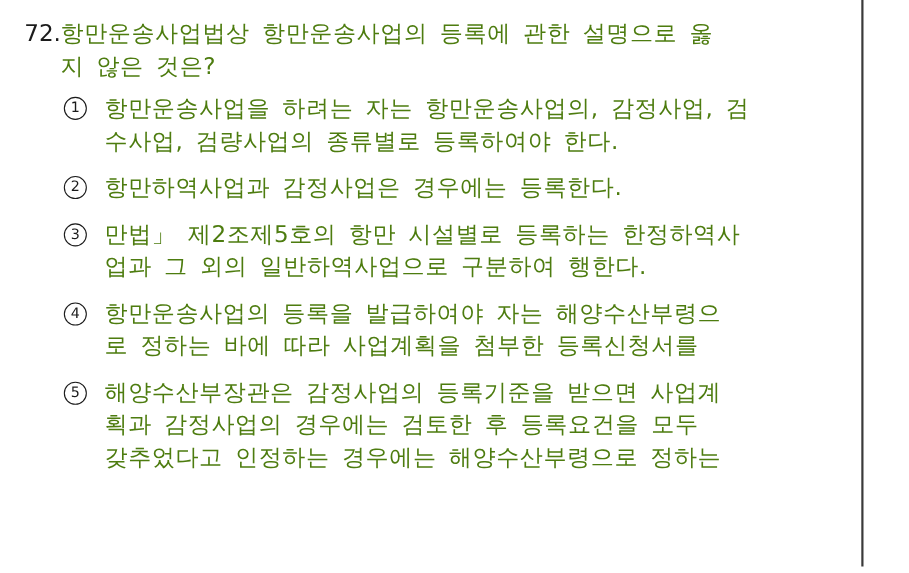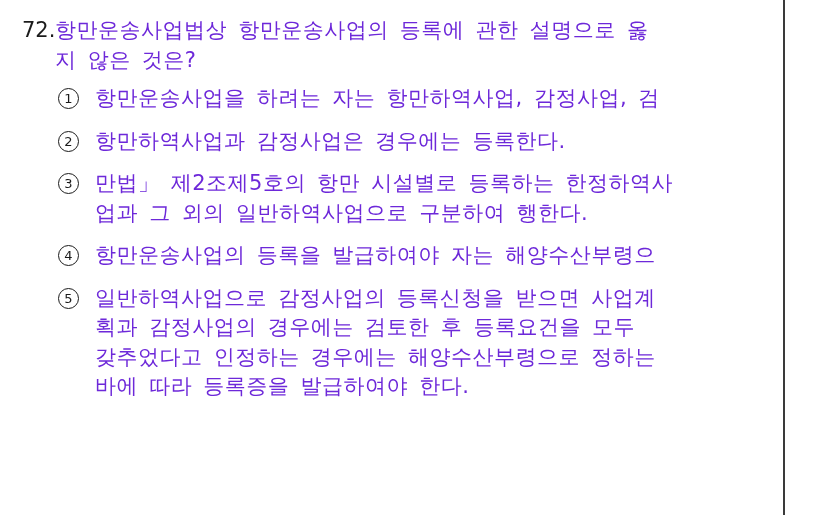--- a/index.html
+++ b/index.html
@@ -28,21 +28,21 @@
     top: 16px;
     left: 0;
     width: 780px;
   }
   .line {
     white-space: nowrap;
     font-size: 21px;
     line-height: 29.5px;
     letter-spacing: 0.5px;
     word-spacing: 4px;
-    color: #6d28d9;
+    color: #4d7c0f;
   }
   .question-head {
     position: relative;
     padding-left: 55px;
     margin-bottom: 9px;
   }
   .question-number {
     position: absolute;
     left: 22px;
     top: 0;
@@ -79,44 +79,45 @@
   <div class="content">
 
     <div class="question-head">
       <span class="question-number">72.</span>
       <div class="line">항만운송사업법상 항만운송사업의 등록에 관한 설명으로 옳</div>
       <div class="line">지 않은 것은?</div>
     </div>
 
     <div class="choice">
       <span class="choice-marker">1</span>
-      <div class="line">항만운송사업을 하려는 자는 항만하역사업, 감정사업, 검</div>
+      <div class="line">항만운송사업을 하려는 자는 항만운송사업의, 감정사업, 검</div>
+      <div class="line">수사업, 검량사업의 종류별로 등록하여야 한다.</div>
     </div>
 
     <div class="choice">
       <span class="choice-marker">2</span>
       <div class="line">항만하역사업과 감정사업은 경우에는 등록한다.</div>
     </div>
 
     <div class="choice">
       <span class="choice-marker">3</span>
       <div class="line">만법」 제2조제5호의 항만 시설별로 등록하는 한정하역사</div>
       <div class="line">업과 그 외의 일반하역사업으로 구분하여 행한다.</div>
     </div>
 
     <div class="choice">
       <span class="choice-marker">4</span>
       <div class="line">항만운송사업의 등록을 발급하여야 자는 해양수산부령으</div>
+      <div class="line">로 정하는 바에 따라 사업계획을 첨부한 등록신청서를</div>
     </div>
 
     <div class="choice">
       <span class="choice-marker">5</span>
-      <div class="line">일반하역사업으로 감정사업의 등록신청을 받으면 사업계</div>
+      <div class="line">해양수산부장관은 감정사업의 등록기준을 받으면 사업계</div>
       <div class="line">획과 감정사업의 경우에는 검토한 후 등록요건을 모두</div>
       <div class="line">갖추었다고 인정하는 경우에는 해양수산부령으로 정하는</div>
-      <div class="line">바에 따라 등록증을 발급하여야 한다.</div>
     </div>
 
   </div>
 
   <div class="column-divider"></div>
 
 </div>
 
 </body></html>

